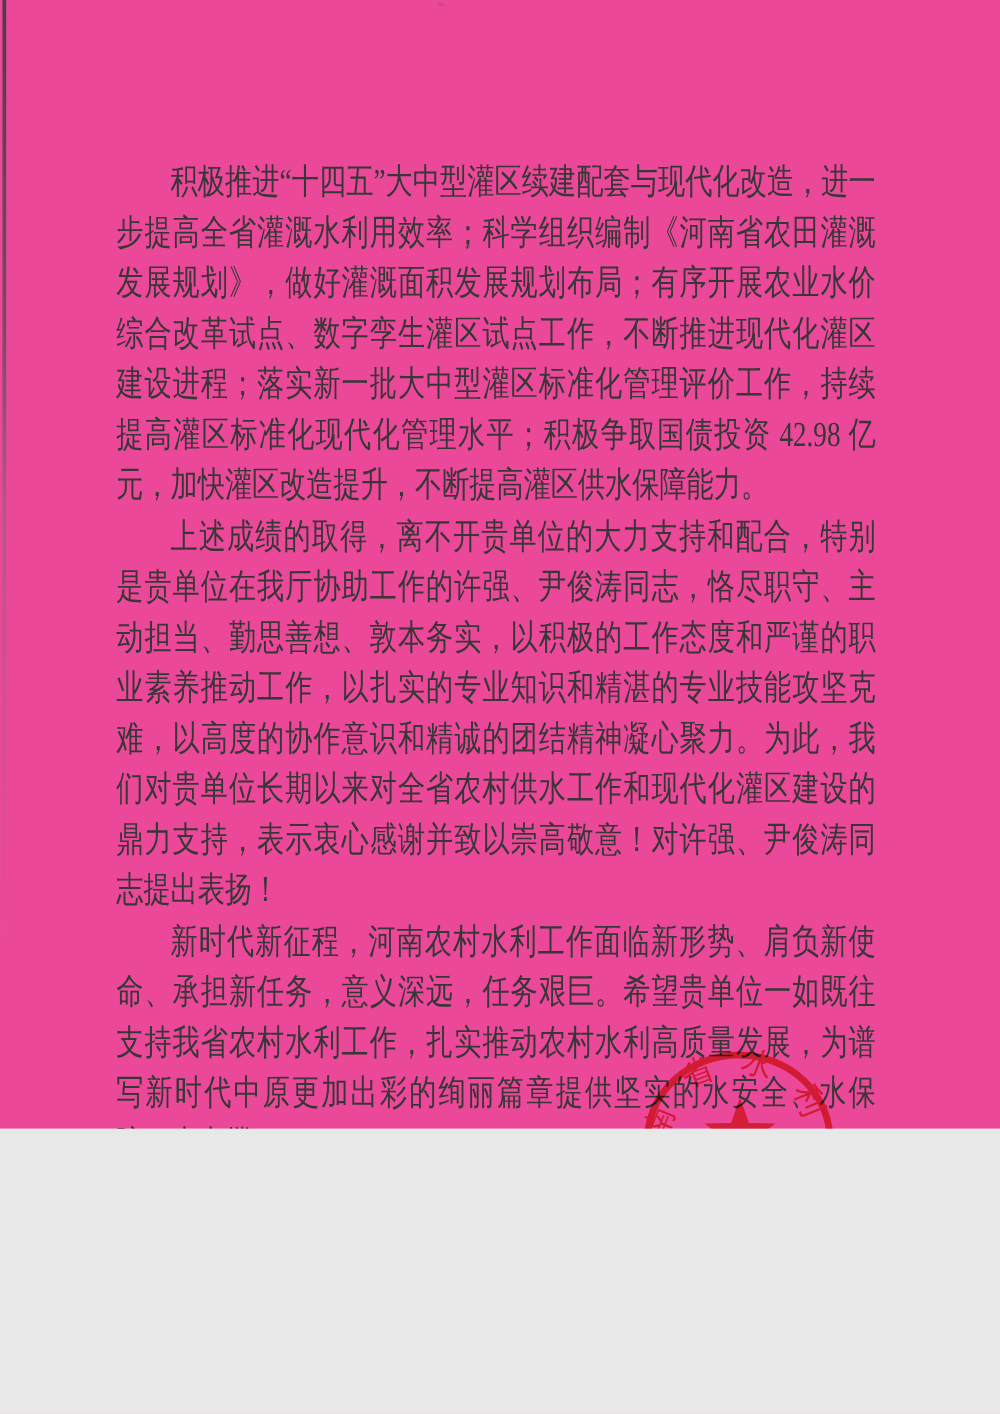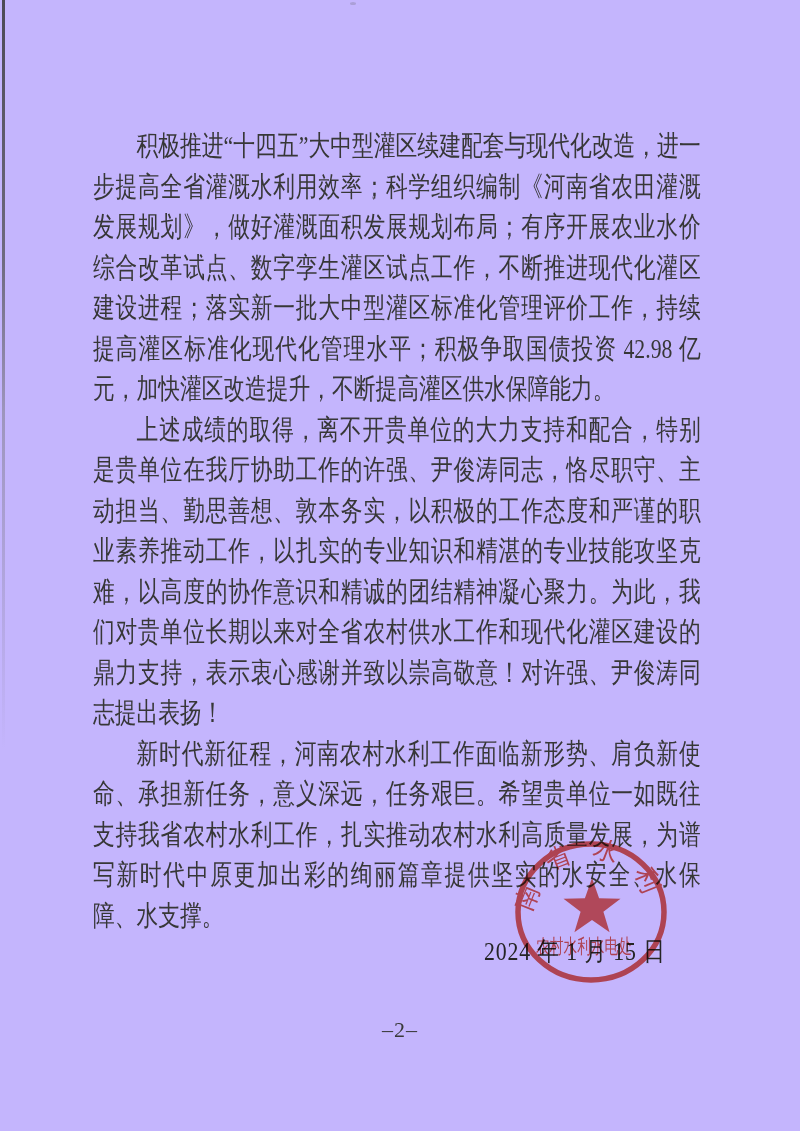--- a/index.html
+++ b/index.html
@@ -3,23 +3,23 @@
 <meta charset="utf-8">
 <style>
   html, body {
     margin: 0;
     padding: 0;
     background: #e8e8e8;
   }
   .page {
     position: relative;
     width: 800px;
-    height: 1131px;
+    height: 903px;
     margin: 0 auto;
-    background: #c4b5fd;
+    background: #ec4899;
     overflow: hidden;
     font-family: "Liberation Serif", "DejaVu Serif", serif;
   }
   
   .edge-artifact {
     position: absolute;
     left: 2px;
     top: 0;
     width: 3px;
     height: 750px;

